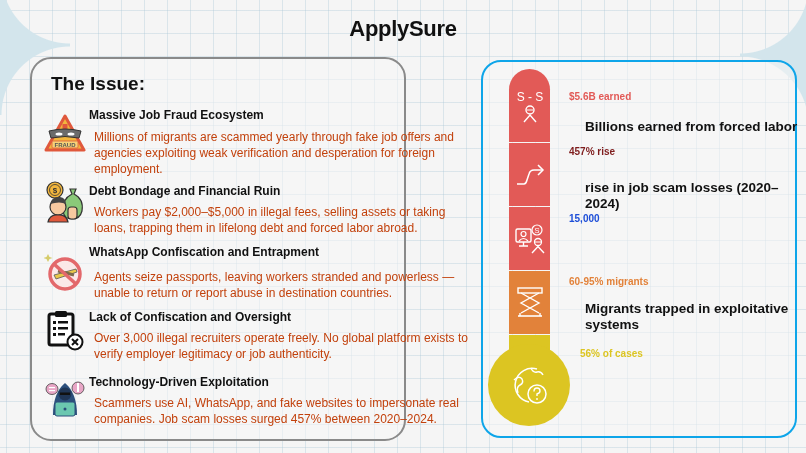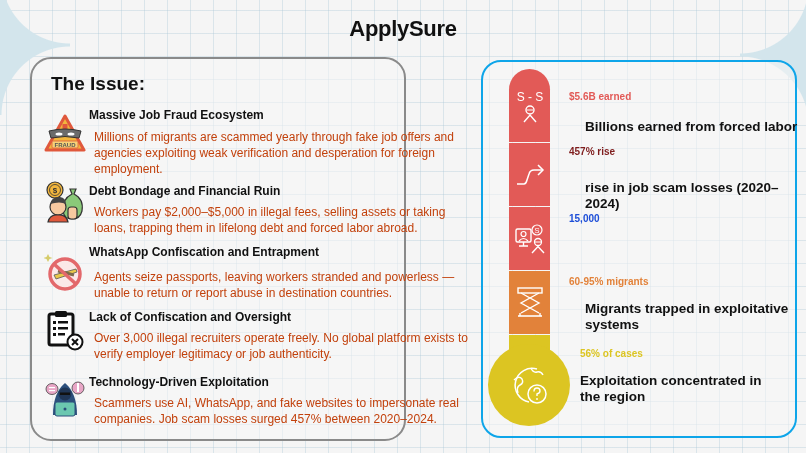--- a/index.html
+++ b/index.html
@@ -237,14 +237,13 @@
 
   <div class="stat-val" style="top:84px;color:#7f1d1d;">457% rise</div>
   <div class="stat-desc" style="top:118px;">rise in job scam losses (2020–2024)</div>
 
   <div class="stat-val" style="top:151px;color:#1d4ed8;">15,000</div>
 
   <div class="stat-val" style="top:214px;color:#e2823a;">60-95% migrants</div>
   <div class="stat-desc" style="top:239px;">Migrants trapped in exploitative systems</div>
 
   <div class="stat-val" style="top:272px;left:97px;color:#dcc522;margin-top:14px;">56% of cases</div>
-  <div class="stat-desc" style="top:311px;left:97px;width:200px;">Exploitation concentrated in the region</div>
 </div>
 
 </body></html>

